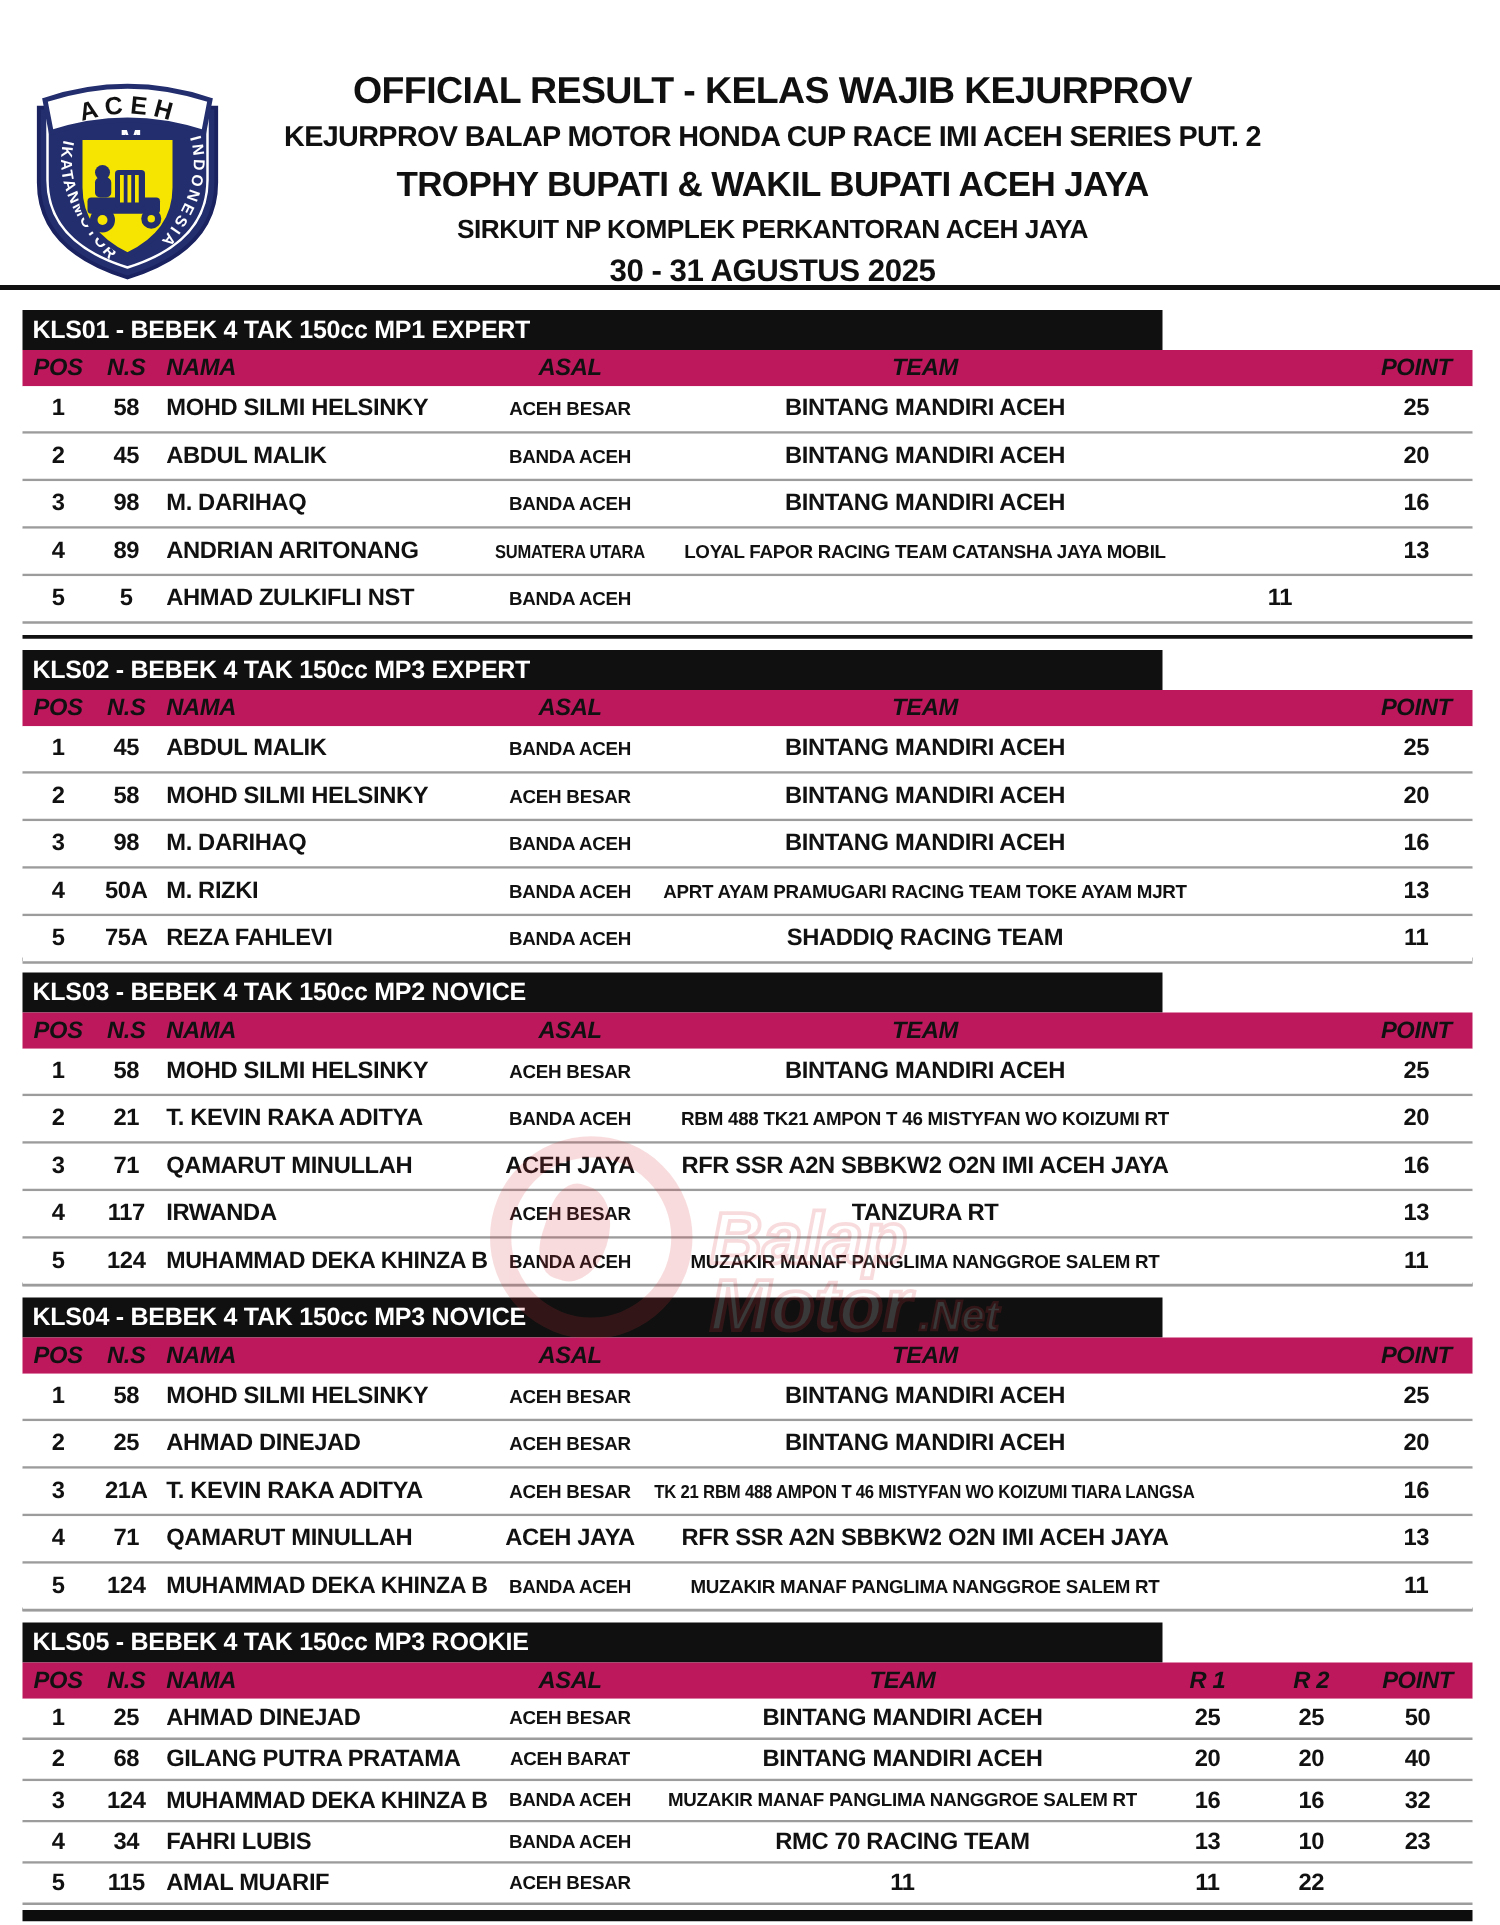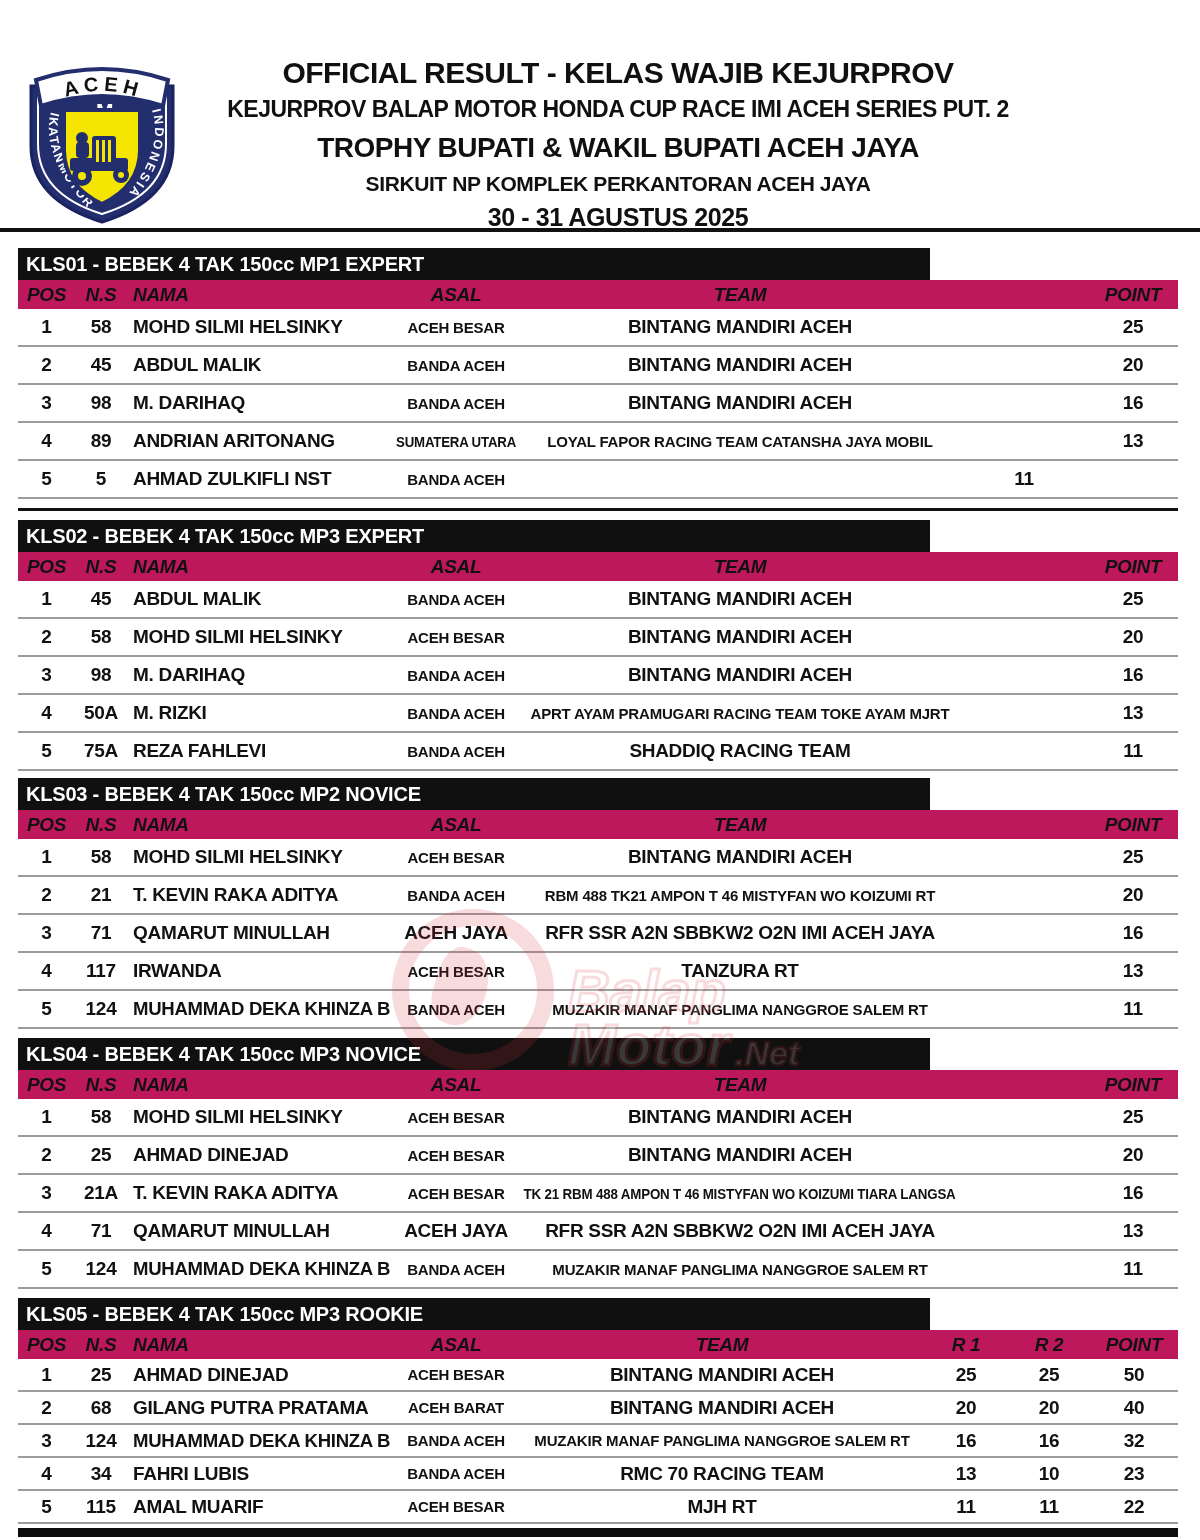--- a/index.html
+++ b/index.html
@@ -760,23 +760,20 @@
         </div>
         <div class="cell c-ns">
           <span class="fit">115</span>
         </div>
         <div class="cell c-nama">
           <span class="fit">AMAL MUARIF</span>
         </div>
         <div class="cell c-asal">
           <span class="fit" style="font-size: 15px; letter-spacing: -0.2px;">ACEH BESAR</span>
         </div>
-        <div class="cell c-team">
-          <span class="fit">MJH RT</span>
-        </div>
         <div class="cell c-r1">
           <span class="fit">11</span>
         </div>
         <div class="cell c-r2">
           <span class="fit">11</span>
         </div>
         <div class="cell c-point">
           <span class="fit">22</span>
         </div>
       </div>

